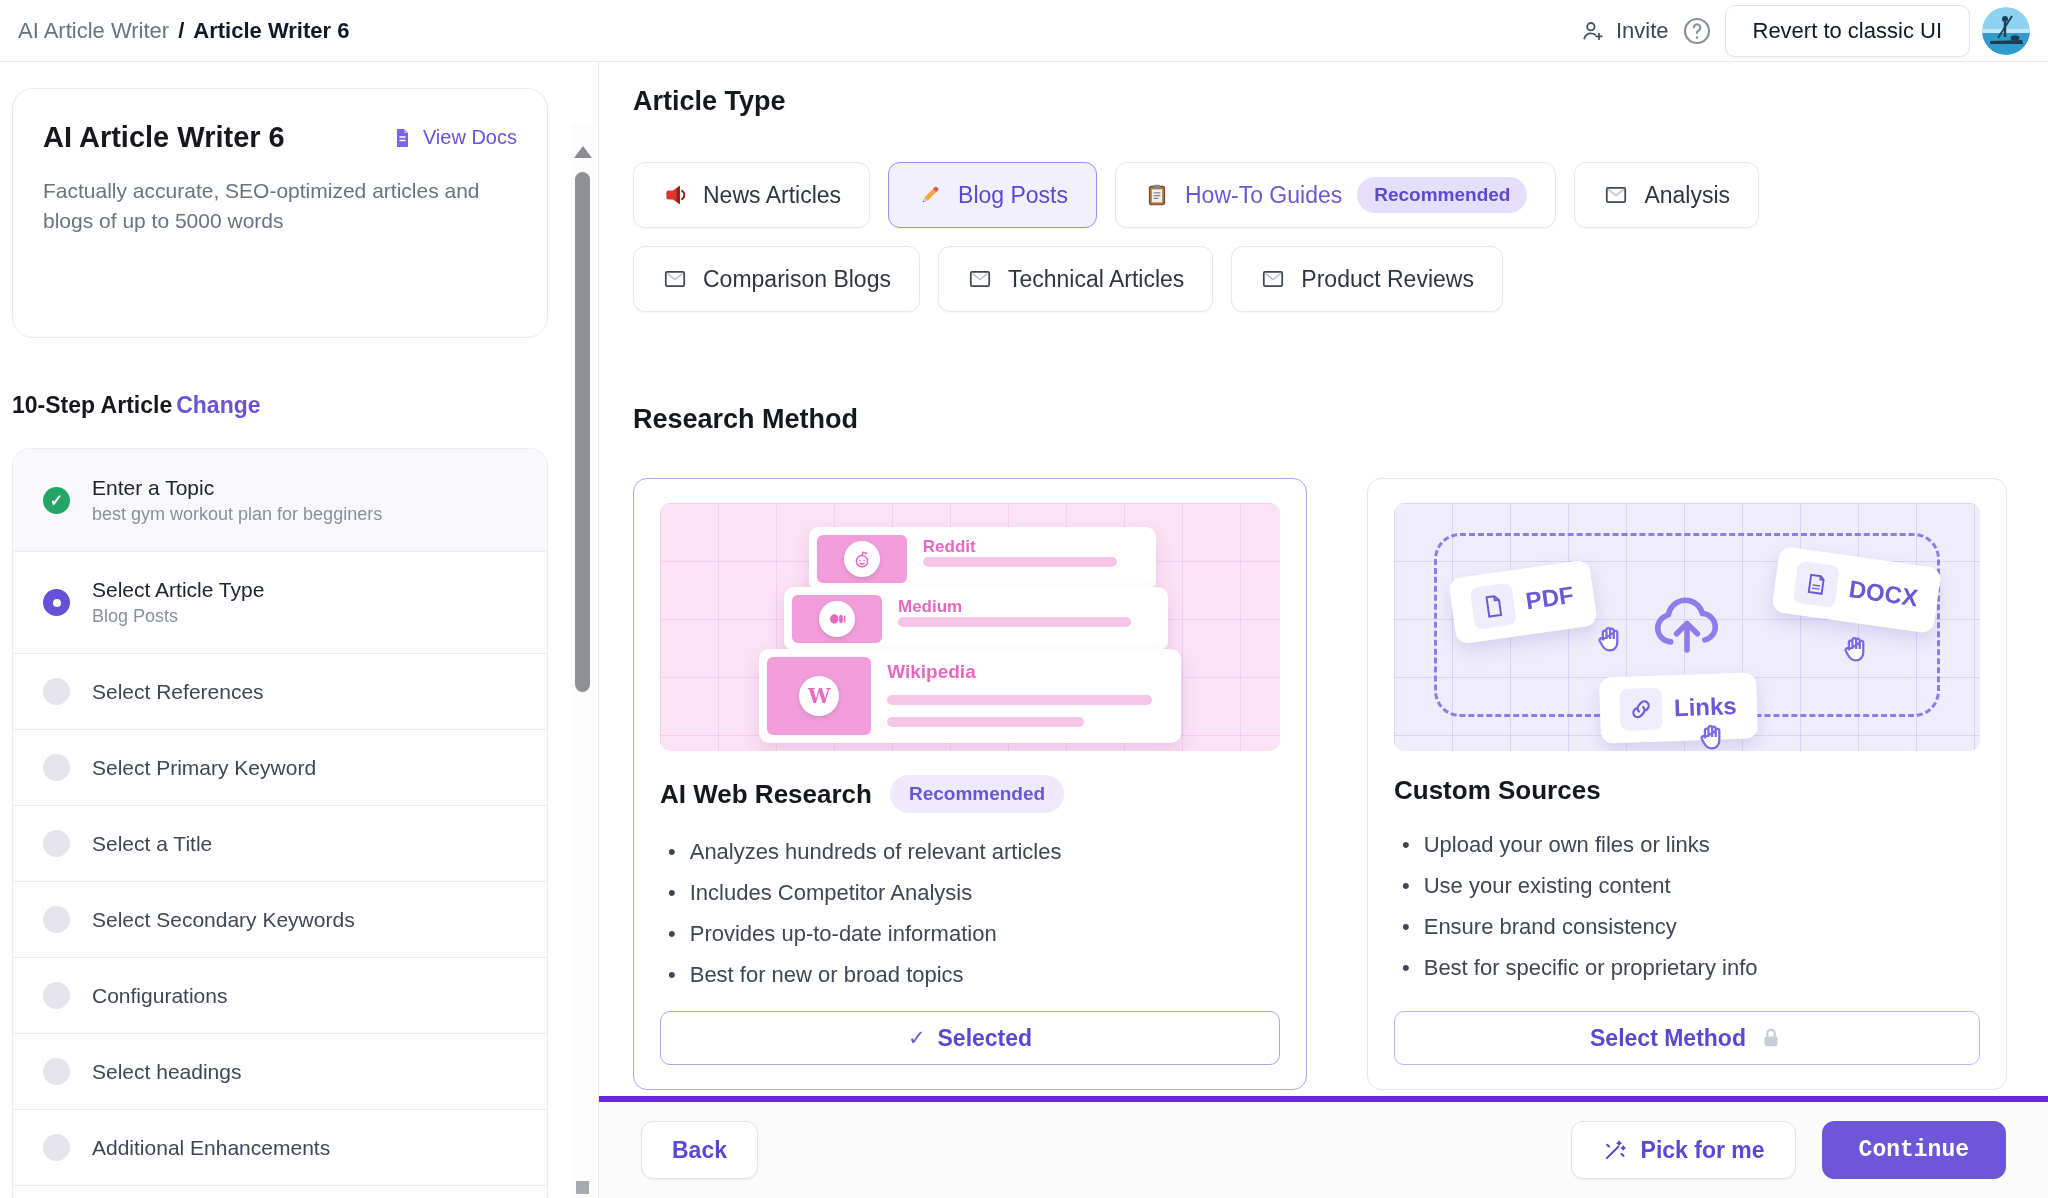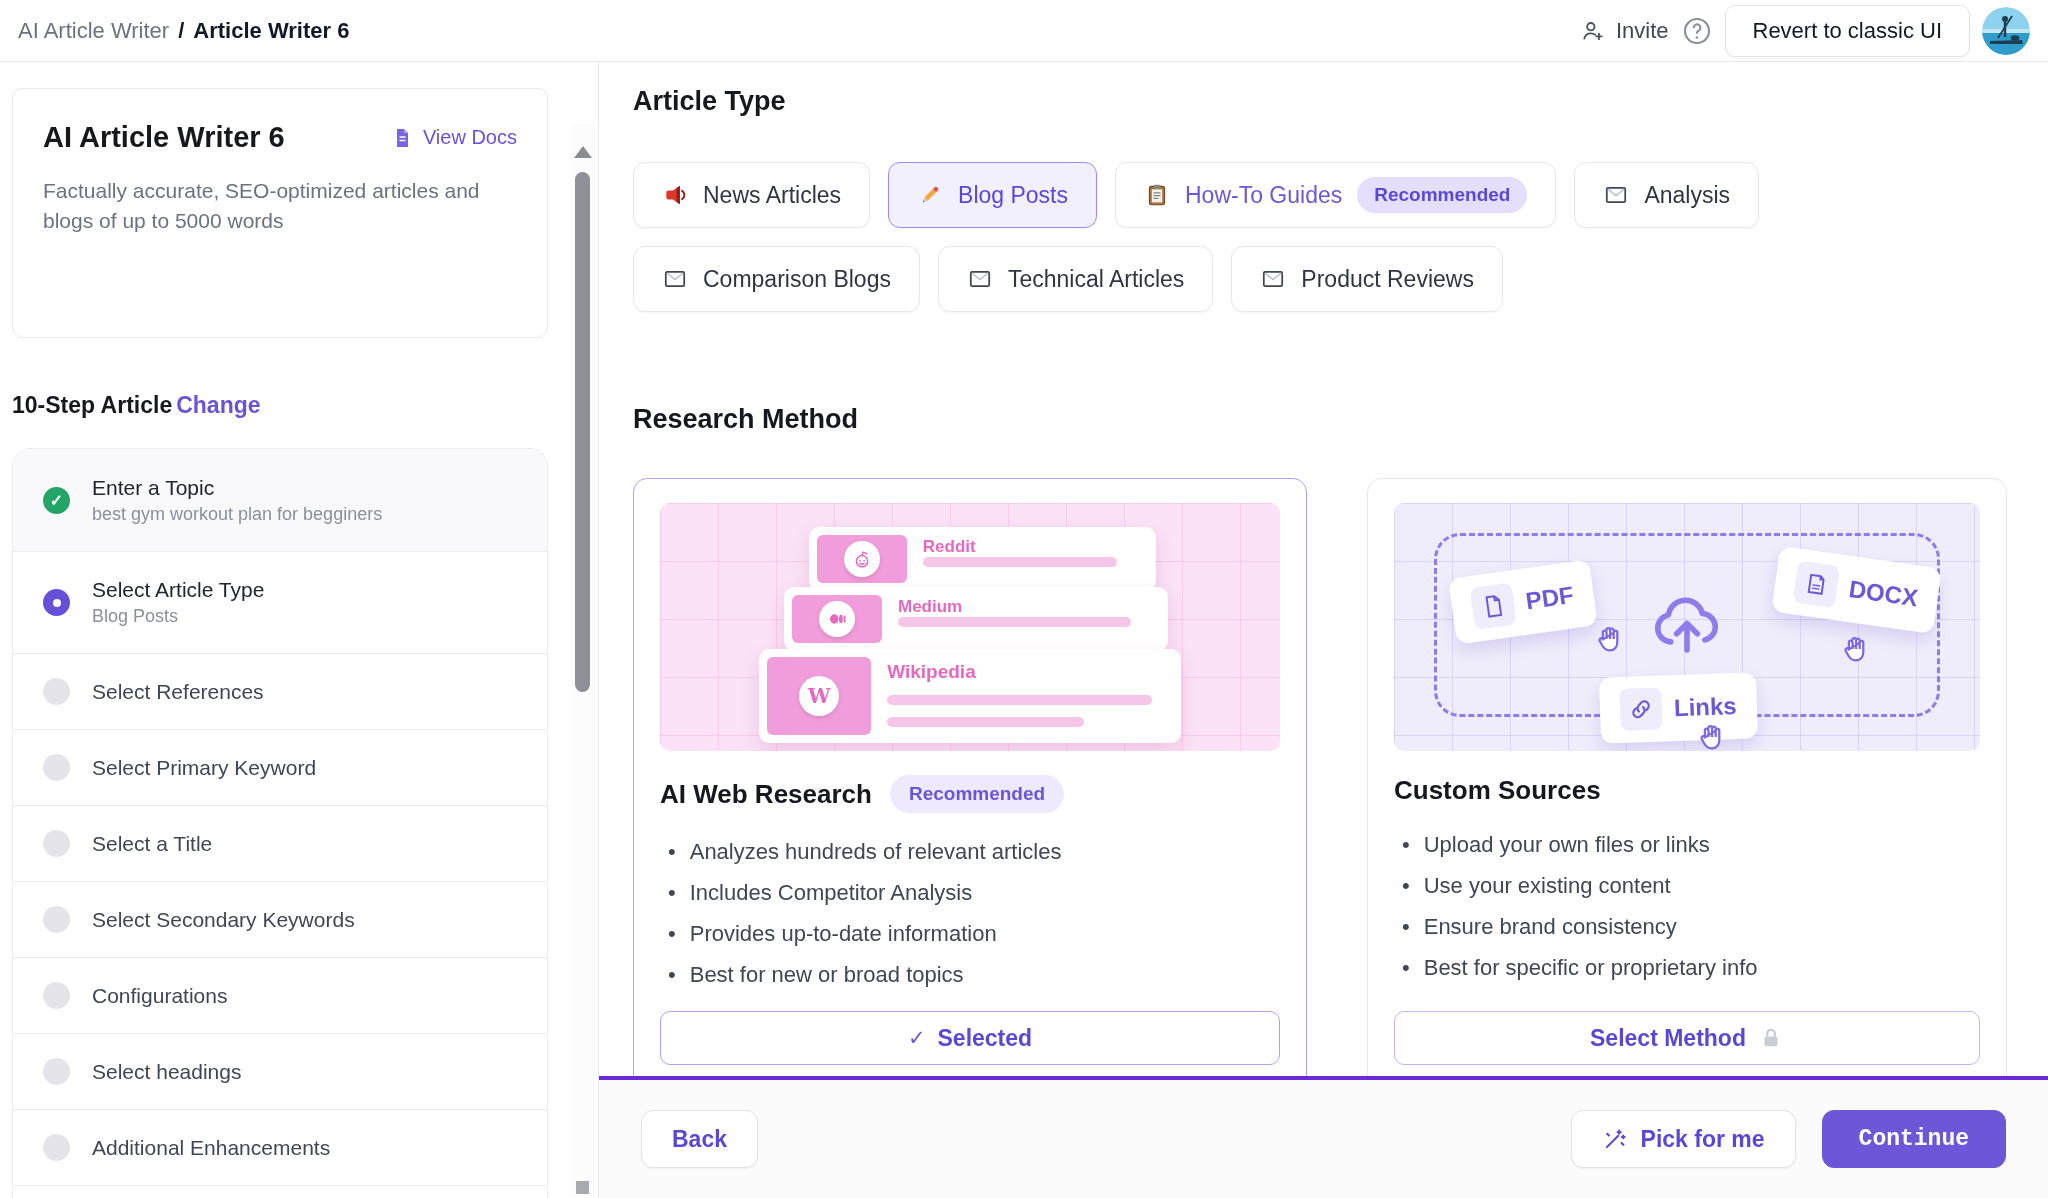--- a/index.html
+++ b/index.html
@@ -15,21 +15,21 @@
   .top-right{margin-left:auto;display:flex;align-items:center;gap:12px;}
   .invite{display:flex;align-items:center;gap:10px;font-size:22px;color:#3f4654;cursor:pointer;}
   .help{width:32px;height:32px;cursor:pointer;display:flex;}
   .revert-btn{height:50px;padding:0 27px;border:1px solid #e3e3e8;border-radius:10px;background:#fff;
               font-size:22px;color:#111827;display:flex;align-items:center;box-shadow:0 1px 2px rgba(16,24,40,.05);cursor:pointer;}
   .avatar{width:48px;height:48px;border-radius:50%;overflow:hidden;cursor:pointer;flex:0 0 auto;}
   
   .sidebar{position:absolute;left:0;top:62px;width:598px;bottom:0;background:#fff;}
   .vdivider{position:absolute;left:598px;top:62px;width:1px;bottom:0;background:#e8e8ec;}
   .info-card{position:absolute;left:12px;top:26px;width:536px;height:250px;border:1px solid #e9e9ee;
-             border-radius:10px;box-sizing:border-box;padding:32px 30px;background:#fff;}
+             border-radius:21px;box-sizing:border-box;padding:32px 30px;background:#fff;}
   .info-head{display:flex;align-items:center;}
   .info-title{font-size:29px;font-weight:bold;color:#16181d;}
   .view-docs{margin-left:auto;display:flex;align-items:center;gap:9px;color:#6c52d9;font-size:20px;cursor:pointer;}
   .info-desc{margin-top:22px;font-size:21px;line-height:1.45;color:#6b7280;width:450px;}
   .plan-head{position:absolute;left:12px;top:330px;display:flex;align-items:flex-start;gap:4px;}
   .plan-title{font-size:23px;font-weight:bold;color:#16181d;}
   .plan-change{font-size:23px;font-weight:bold;color:#6c52d9;cursor:pointer;}
   .steps-box{position:absolute;left:12px;top:386px;width:534px;bottom:-2px;border:1px solid #ededf1;
              border-bottom:none;border-radius:18px 18px 0 0;overflow:hidden;background:#fff;}
   .step{display:flex;align-items:center;gap:22px;padding:0 14px 0 30px;box-sizing:border-box;cursor:pointer;}
@@ -98,21 +98,21 @@
   .reco-pill{background:#eee9fd;color:#6a55d8;font-size:19px;font-weight:bold;padding:8px 19px;border-radius:999px;}
   .bullets{margin:18px 0 0 0;padding:0 0 0 8px;list-style:none;}
   .bullets li{font-size:22px;color:#3f4654;line-height:41px;display:flex;gap:14px;}
   .bullets li::before{content:"•";color:#3f4654;}
   .card-btn{position:absolute;left:26px;right:26px;bottom:24px;height:54px;border:1.5px solid #b3a1f2;
             border-radius:10px;background:#fff;display:flex;align-items:center;justify-content:center;gap:12px;
             font-size:23px;font-weight:bold;color:#5b47d6;cursor:pointer;box-sizing:border-box;}
   .rcard.narrow .card-btn{border-color:#c3b4f5;margin-top:16px;}
   .checkmark{font-size:21px;color:#6a55d8;font-weight:normal;}
   
-  .footer{position:absolute;left:599px;right:0;bottom:0;height:122px;background:#fbfbfc;border-top:4px solid #6d28d9;
+  .footer{position:absolute;left:599px;right:0;bottom:0;height:102px;background:#fbfbfc;border-top:6px solid #6d28d9;
           display:flex;align-items:center;padding:0 42px;box-sizing:border-box;}
   .btn{height:58px;border-radius:12px;display:flex;align-items:center;gap:13px;font-size:23px;font-weight:bold;
        cursor:pointer;box-sizing:border-box;}
   .btn.ghost{background:#fff;border:1px solid #e3e3e8;color:#5b47d6;padding:0 30px;box-shadow:0 1px 2px rgba(16,24,40,.05);}
   .btn.primary{background:#6d57d8;border:1px solid #6d57d8;color:#fff;padding:0 36px;margin-left:26px;font-family:Liberation Mono, monospace;}
   .foot-right{margin-left:auto;display:flex;align-items:center;}
   .wiki-w{font-family:"DejaVu Serif",serif;font-weight:bold;color:#e668c0;font-size:20px;}
 </style>
 </head>
 <body>

